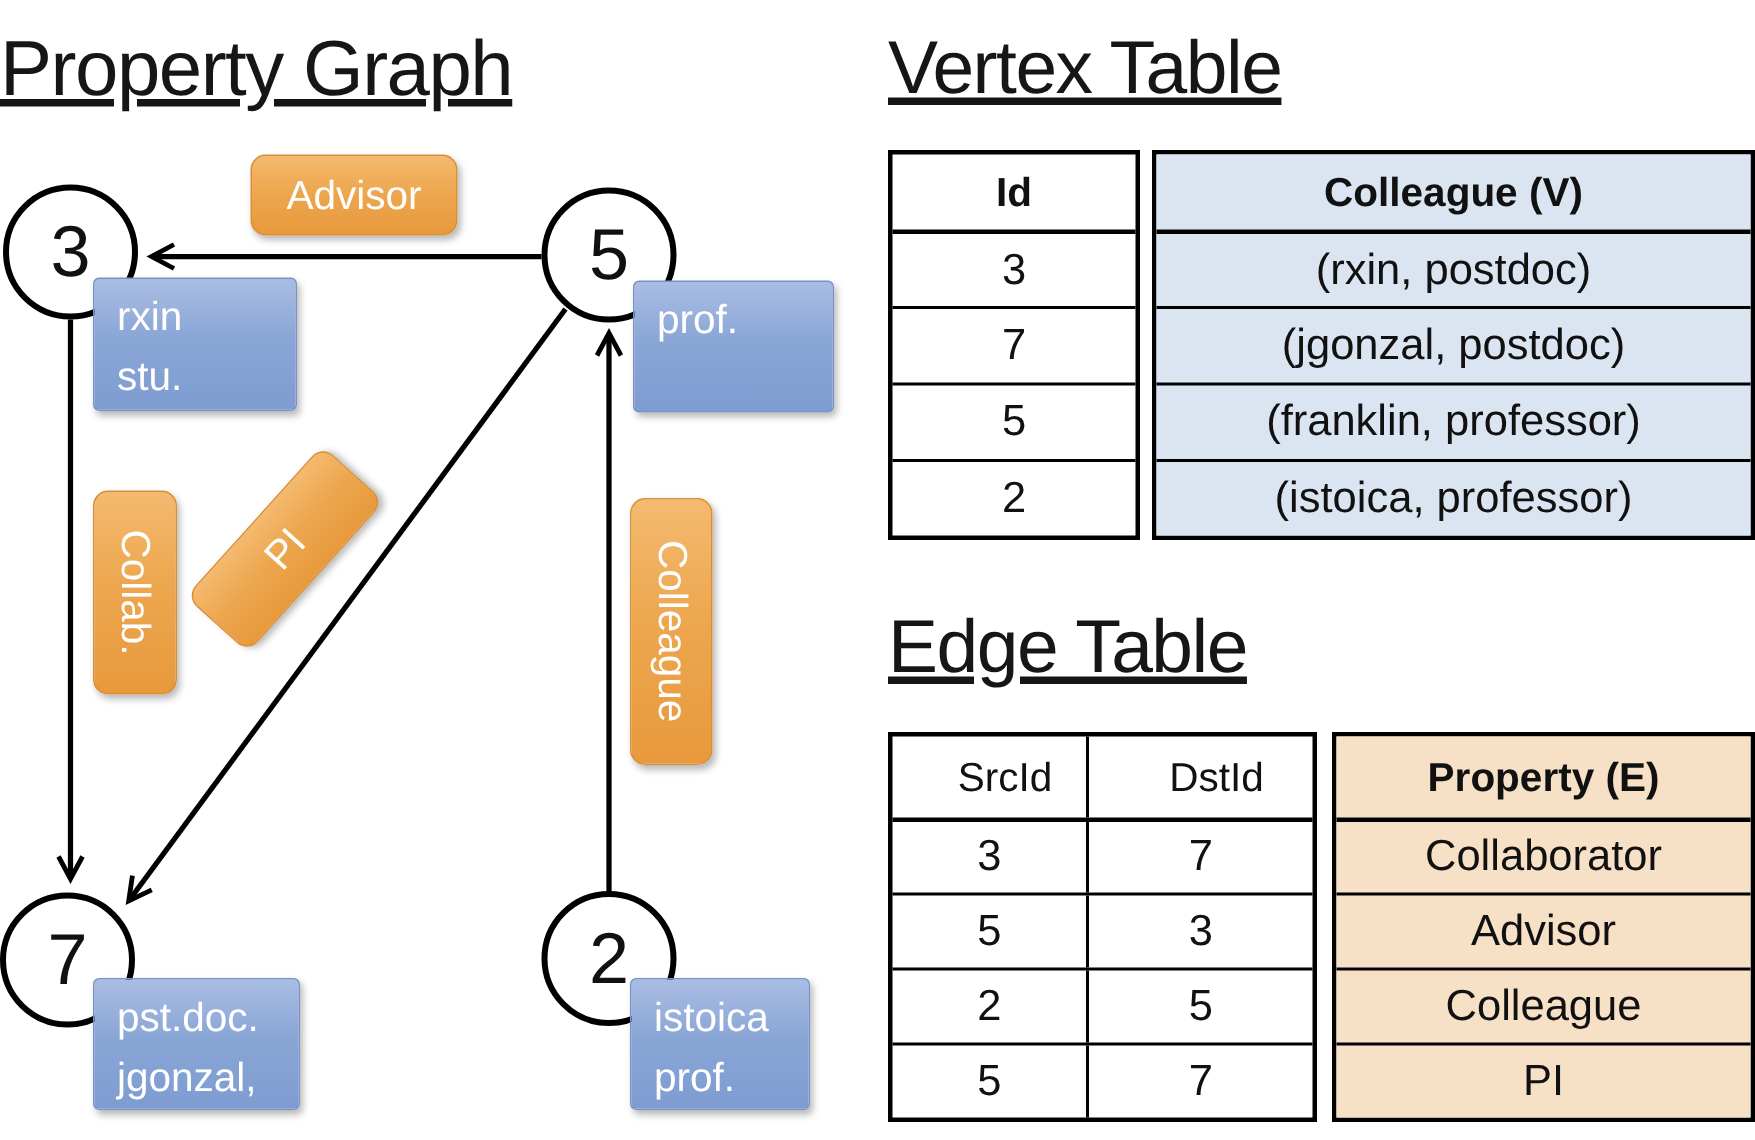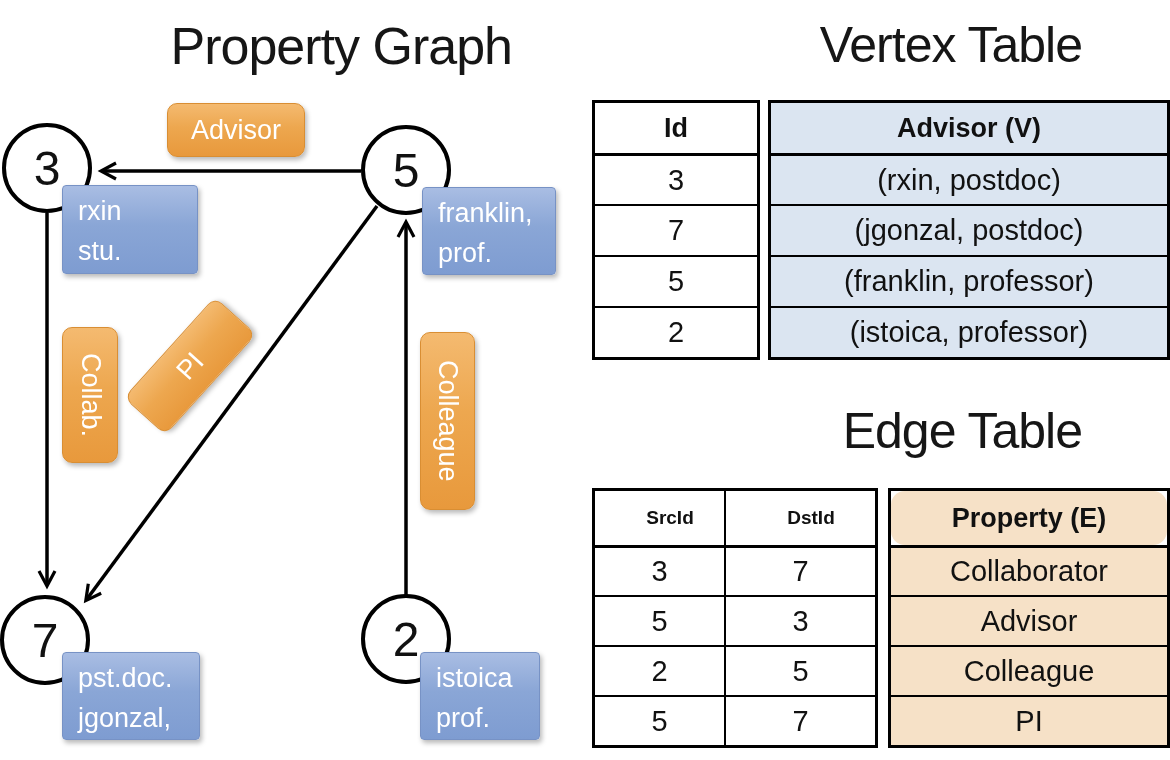--- a/index.html
+++ b/index.html
@@ -2,22 +2,22 @@
 <html><head>
 <meta charset="utf-8">
 <style>
   html,body{margin:0;padding:0;background:#fff;}
   .stage{
     position:relative;width:1170px;height:760px;overflow:hidden;
     font-family:"Liberation Sans",sans-serif;background:#fff;color:#161616;
   }
   
   .big-title{
-    position:absolute;text-align:right;font-size:50px;font-weight:400;
-    letter-spacing:-1px;color:#161616;white-space:nowrap;
+    position:absolute;text-align:left;font-size:50px;font-weight:400;
+    letter-spacing:-1px;color:#161616;white-space:nowrap;text-decoration:underline;
   }
   #graph-title{left:0;top:16px;width:512px;font-size:52px;}
   #vertex-title{left:592px;top:16px;width:490px;}
   #edge-title{left:592px;top:402px;width:490px;}
 
   
   .graph-pane{position:absolute;left:0;top:0;width:592px;height:760px;}
   svg.edges{position:absolute;left:0;top:0;z-index:1;}
   .node{
     position:absolute;width:90px;height:90px;border:4px solid #000;border-radius:50%;
@@ -57,23 +57,23 @@
   .erow{display:flex;box-sizing:border-box;}
   .erow{height:50px;border-top:2px solid #000;}
   .erow.head{height:54px;border-top:none;}
   .erow.r0{border-top:3px solid #000;}
   .erow .c1,.erow .c2{
     display:flex;align-items:center;justify-content:center;box-sizing:border-box;
     font-size:29px;font-weight:300;color:#111;height:100%;
   }
   .erow .c1{width:131px;border-right:2px solid #000;}
   .erow .c2{flex:1;}
-  .erow.head .c1,.erow.head .c2{font-size:19px;font-weight:700;padding-left:21px;}
+  .erow.head .c1,.erow.head .c2{font-size:27px;font-weight:400;padding-left:21px;}
   .et-prop .cell{height:50px;border-top:2px solid #000;}
-  .et-prop .cell.head{height:54px;border-top:none;border-radius:14px;}
+  .et-prop .cell.head{height:54px;border-top:none;}
   .et-prop .cell.r0{border-top:3px solid #000;}
 </style>
 </head>
 <body>
 
 <div class="stage">
 
   <div class="graph-pane">
     <div id="graph-title" class="big-title">Property Graph</div>
 
@@ -92,21 +92,20 @@
     <div class="node" style="left:2px;top:123px;">3</div>
     <div class="node" style="left:361px;top:125px;">5</div>
     <div class="node" style="left:0px;top:595px;">7</div>
     <div class="node" style="left:361px;top:594px;">2</div>
 
     <div class="vprop" style="left:62px;top:185px;width:136px;height:89px;">
       <div>rxin</div>
       <div>stu.</div>
     </div>
     <div class="vprop" style="left:422px;top:187px;width:134px;height:88px;">
-      <div>franklin,</div>
       <div>prof.</div>
     </div>
     <div class="vprop" style="left:62px;top:652px;width:138px;height:88px;">
       <div>pst.doc.</div>
       <div>jgonzal,</div>
     </div>
     <div class="vprop" style="left:420px;top:652px;width:120px;height:88px;">
       <div>istoica</div>
       <div>prof.</div>
     </div>
@@ -121,21 +120,21 @@
 
   <div class="tbox cellcol vt" style="left:592px;top:100px;width:168px;">
     <div class="cell head">Id</div>
     <div class="cell r0">3</div>
     <div class="cell">7</div>
     <div class="cell">5</div>
     <div class="cell">2</div>
   </div>
 
   <div class="tbox cellcol vt" style="left:768px;top:100px;width:402px;">
-    <div class="cell head bluefill">Advisor (V)</div>
+    <div class="cell head bluefill">Colleague (V)</div>
     <div class="cell r0 bluefill">(rxin, postdoc)</div>
     <div class="cell bluefill">(jgonzal, postdoc)</div>
     <div class="cell bluefill">(franklin, professor)</div>
     <div class="cell bluefill">(istoica, professor)</div>
   </div>
 
   <div id="edge-title" class="big-title">Edge Table</div>
 
   <div class="tbox cellcol" style="left:592px;top:488px;width:286px;">
     <div class="erow head">

